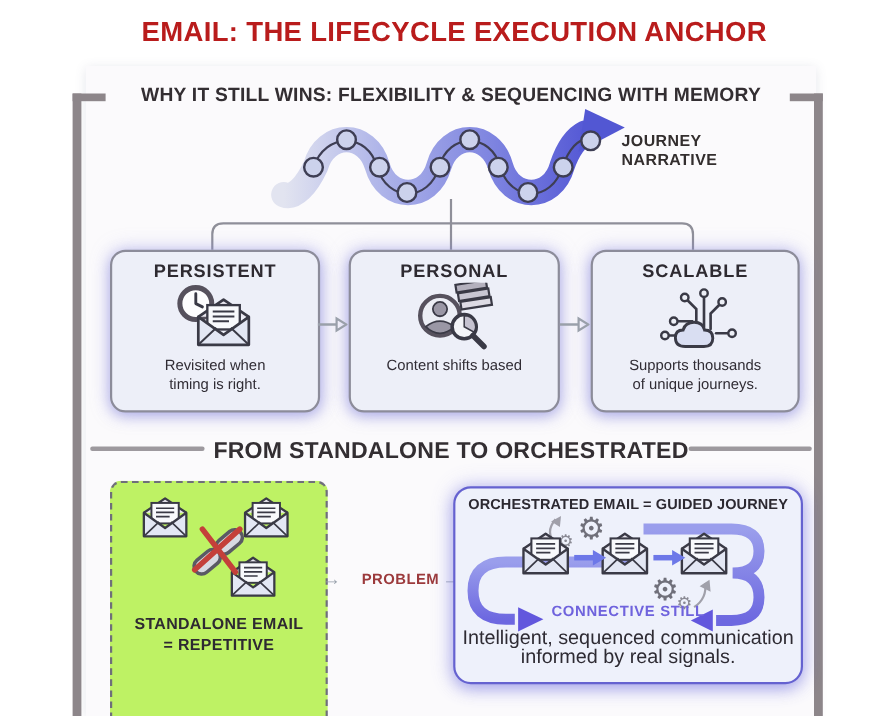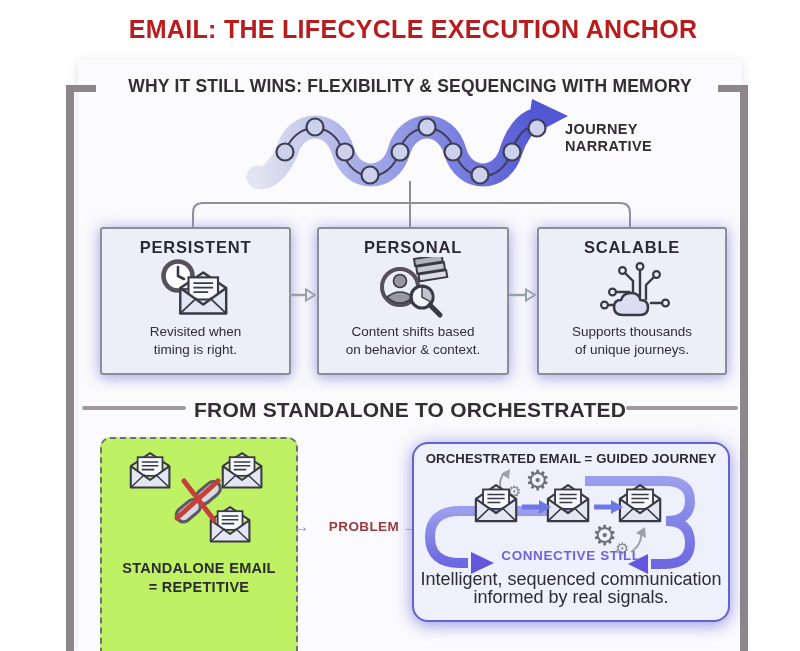--- a/index.html
+++ b/index.html
@@ -8,21 +8,21 @@
          background:linear-gradient(160deg,#d9e0ec 0%,#dde3ee 45%,#ecevf4 80%,#eef0f5 100%);}
   .abs{position:absolute;}
   .ctr{text-align:center;}
   #main-title{left:0;top:15px;width:800px;font-size:25px;font-weight:800;color:#b91c1c;letter-spacing:.3px;padding-left:13px;}
   #panel{left:78px;top:60px;width:664px;height:591px;background:#fbfafc;box-shadow:0 2px 10px rgba(90,95,130,.18);}
   .frame-bar{background:#8d868a;}
   #hdr1{left:78px;top:76px;width:664px;font-size:17.5px;font-weight:800;color:#332e32;letter-spacing:.2px;}
   #hdr2{left:78px;top:398px;width:664px;font-size:21px;font-weight:800;color:#332e32;letter-spacing:.2px;}
   .hdr-line{background:#9d999e;height:4px;border-radius:2px;}
   #journey-label{left:565px;top:121px;width:110px;font-size:14.5px;line-height:17px;font-weight:800;color:#332e2e;letter-spacing:.4px;}
-  .card{top:227px;height:144px;background:#edeff8;border:2px solid #8c8c9a;border-radius:3px;
+  .card{top:227px;height:144px;background:#edeff8;border:2px solid #8c8c9a;border-radius:14px;
         box-shadow:0 3px 12px rgba(124,124,216,.5),0 0 18px rgba(148,148,232,.35);
         display:flex;flex-direction:column;align-items:center;}
   .card-title{margin-top:9px;font-size:16.5px;font-weight:800;color:#2e2a31;letter-spacing:.8px;}
   .card-desc{font-size:13.5px;line-height:17.5px;color:#302c34;text-align:center;}
   #dashed-box{left:100px;top:437px;width:198px;height:235px;background:#bef264;border:2px dashed #6f6f7a;border-radius:10px;box-sizing:border-box;}
   #standalone-label{left:0;top:120px;width:100%;font-size:14.5px;line-height:19px;font-weight:800;color:#2e2a31;letter-spacing:.3px;}
   #problem-row{left:296px;top:518px;width:120px;display:flex;align-items:center;justify-content:center;gap:3px;}
   .grey-arrow-glyph{color:#98a0ab;font-size:17px;font-weight:700;line-height:1;}
   #problem-label{font-size:13.5px;font-weight:800;color:#9c3a3c;letter-spacing:.4px;margin-left:16px;}
   #orch-box{left:412px;top:442px;width:318px;height:180px;background:#eef1fb;border:2.5px solid #6562d0;border-radius:16px;
@@ -121,21 +121,20 @@
         <rect x="0" y="0" width="28" height="7" fill="#b3b0bd"></rect>
         <rect x="1" y="8" width="28" height="7" fill="#c8c6d2"></rect>
         <rect x="2" y="16" width="28" height="7" fill="#dddbe4"></rect>
       </g>
       <circle cx="48" cy="40" r="11" fill="#f3f4f8" stroke="#3a3a46" stroke-width="3.2"></circle>
       <path d="M48 40 L48 30 A10 10 0 0 1 57 45 Z" fill="#c5c2d0" stroke="#3a3a46" stroke-width="1.4"></path>
       <path d="M56 48 L66 58" stroke="#3a3a46" stroke-width="5" stroke-linecap="round"></path>
     </svg>
     <div class="card-desc">
       <div>Content shifts based</div>
-      <div>on behavior &amp; context.</div>
     </div>
   </div>
 
   <div class="abs card" style="left:537px;width:186px">
     <div class="card-title">SCALABLE</div>
     <svg width="78" height="66" viewBox="0 0 78 66">
       <g fill="none" stroke="#3a3a46" stroke-width="2.4" stroke-linecap="round">
         <path d="M36 44 L36 35 L23 35"></path>
           <path d="M31 48 L15 48"></path>
           <path d="M40 42 L40 24 L32 16"></path>

